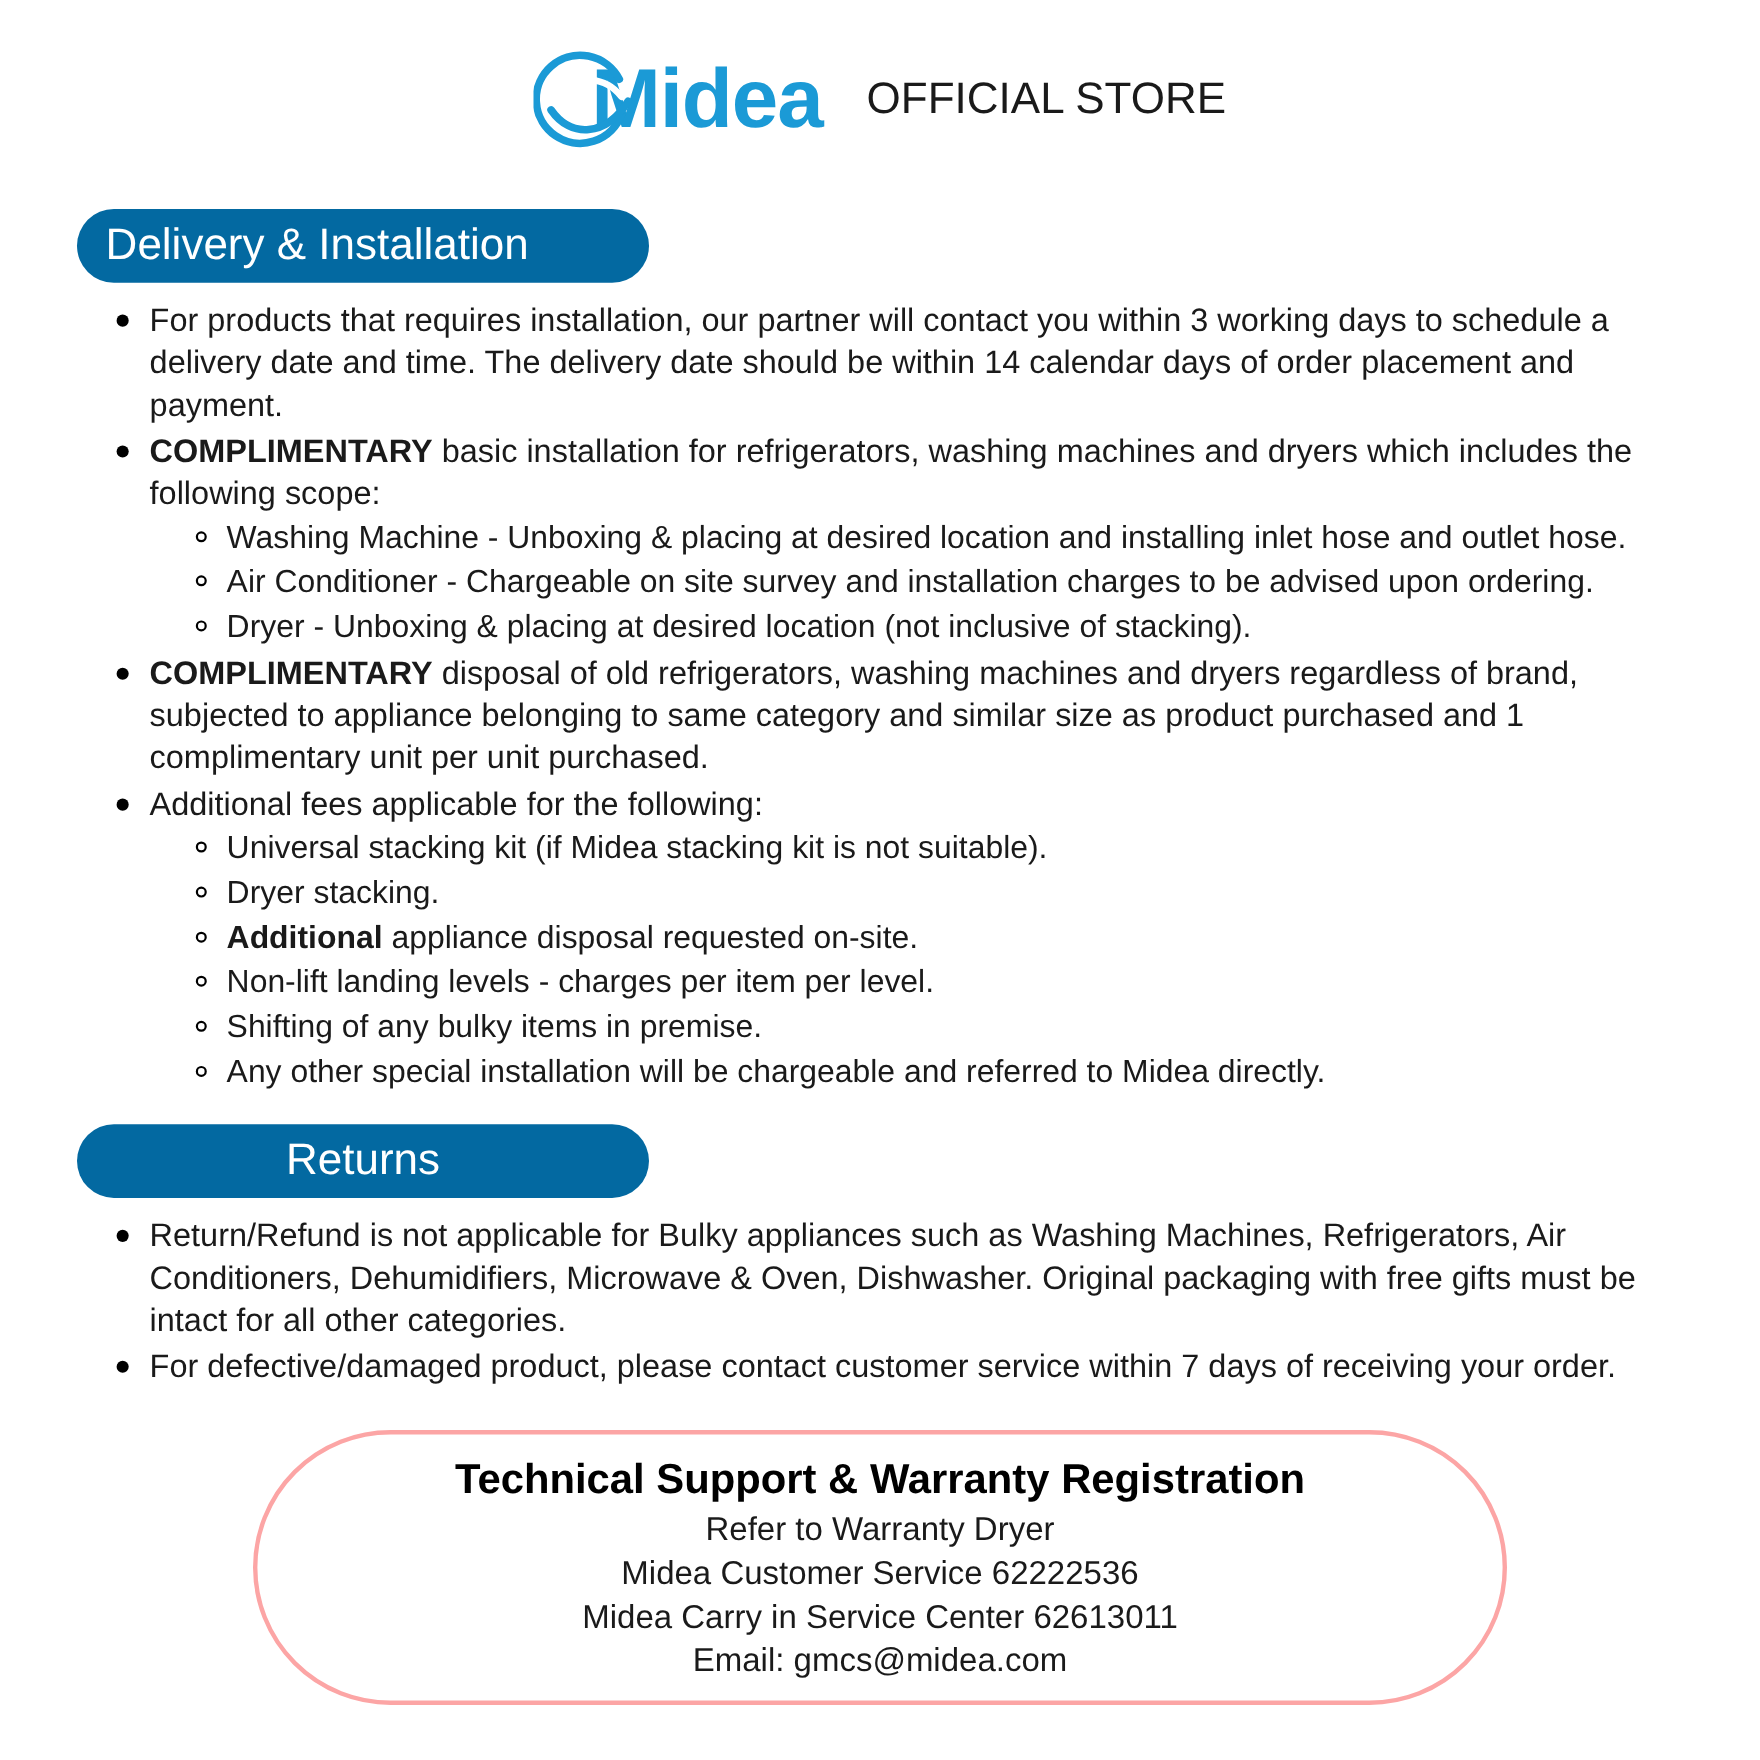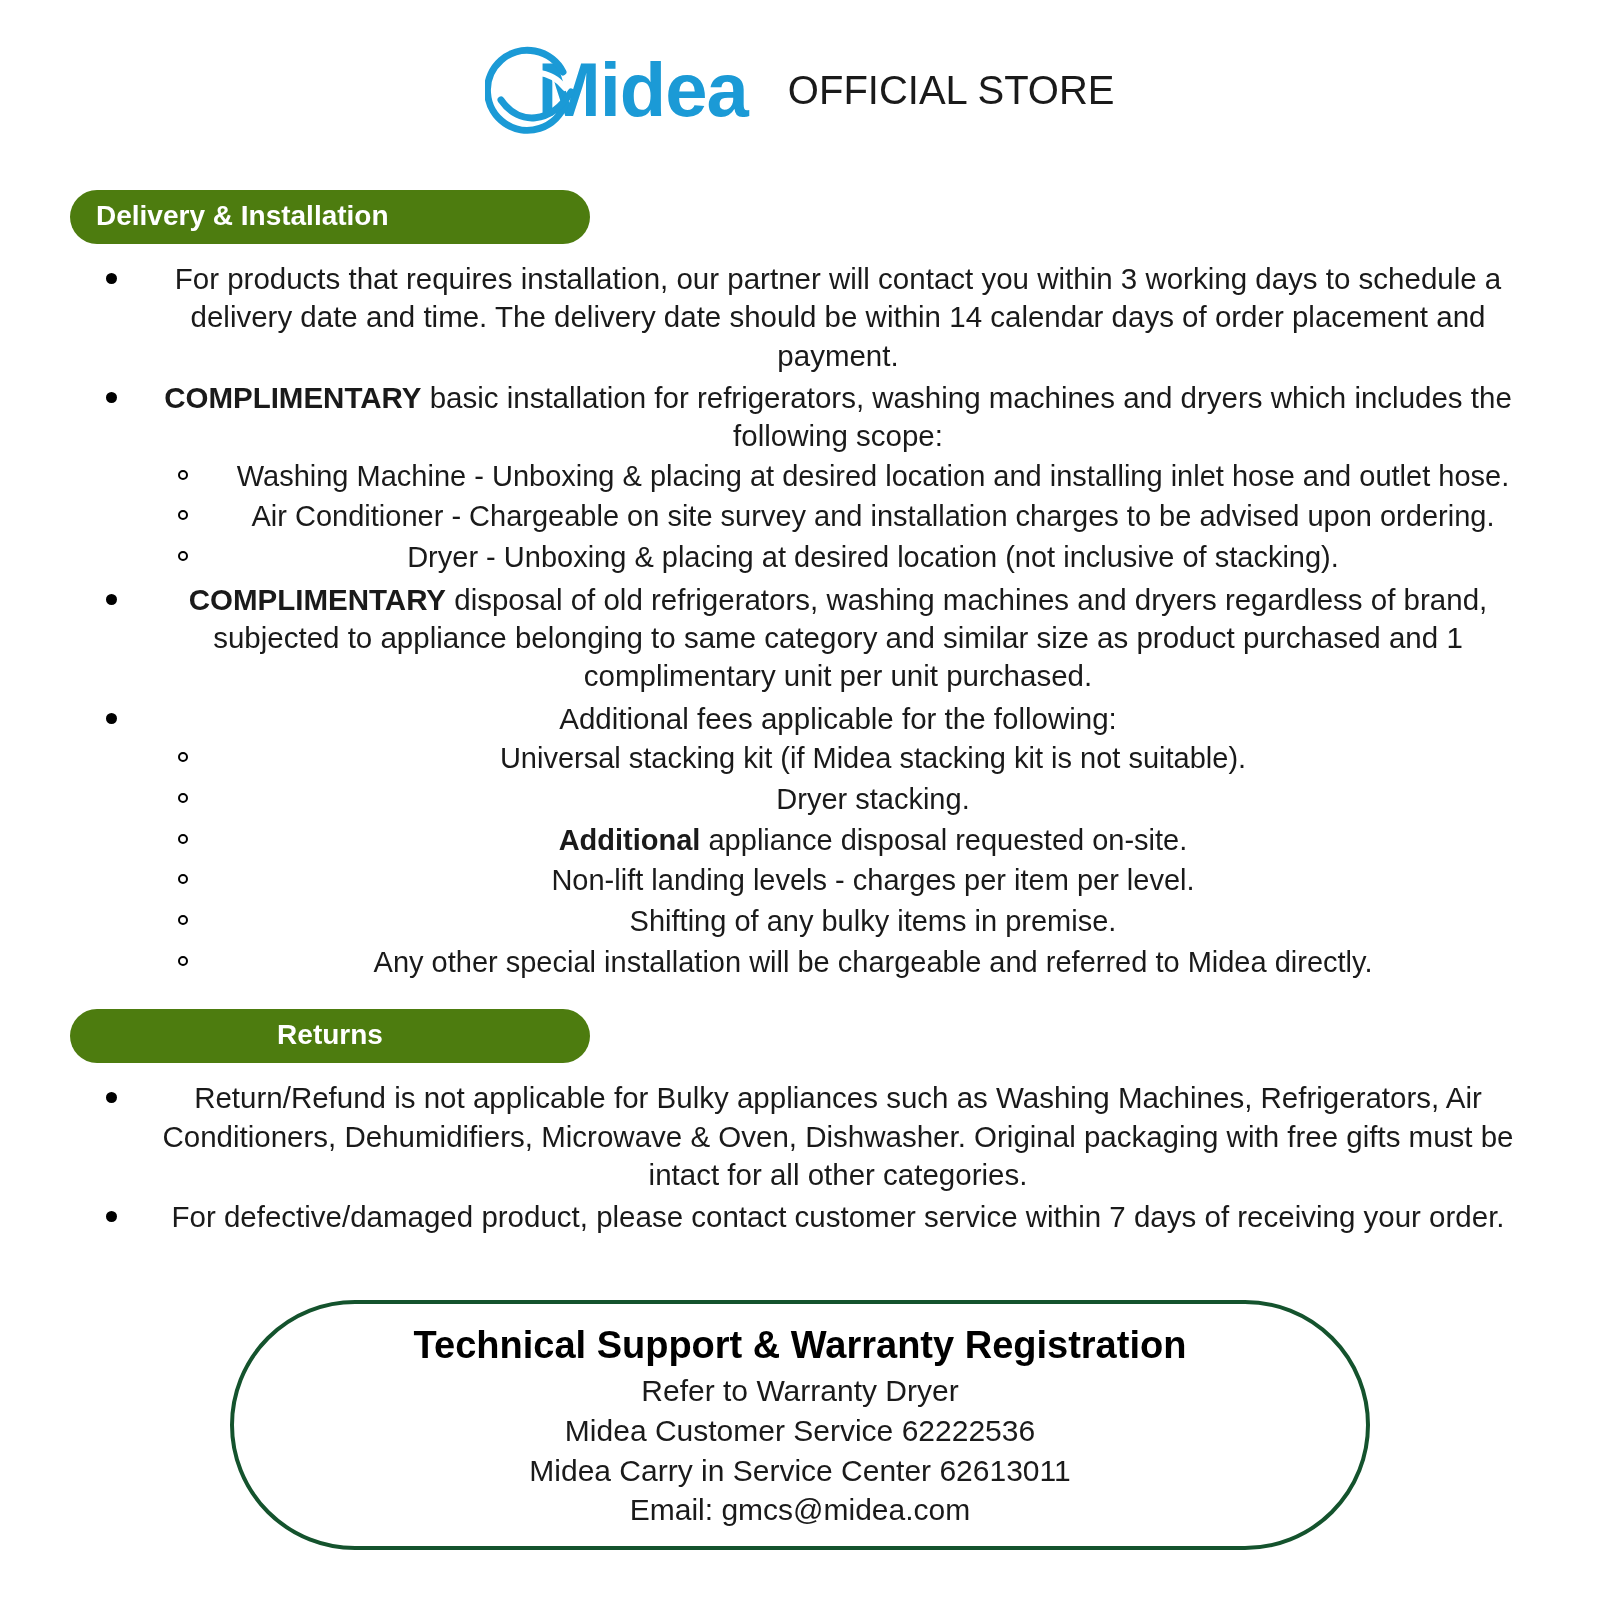--- a/index.html
+++ b/index.html
@@ -54,24 +54,24 @@
     font-family: "Liberation Sans", sans-serif;
     font-size: 40px;
     color: #1a1a1a;
     margin-left: 22px;
     letter-spacing: 0px;
   }
 
   
   .pill {
     display: inline-block;
-    background: #4d7c0f;
+    background: #0369a1;
     color: #ffffff;
-    font-weight: bold;
-    font-size: 28px;
+    font-weight: normal;
+    font-size: 40px;
     border-radius: 40px;
     padding: 10px 0 12px 0;
     width: 520px;
     text-align: center;
     box-sizing: border-box;
     margin: 0;
   }
   .pill.left-pad {
     text-align: left;
     padding-left: 26px;
@@ -91,21 +91,20 @@
     margin: 16px 0 0 0;
     padding: 0 0 0 30px;
   }
   ul.lvl1 > li {
     position: relative;
     padding-left: 36px;
     margin-bottom: 4px;
     font-size: 29.5px;
     line-height: 1.30;
     color: #1a1a1a;
-    text-align: center;
   }
   ul.lvl1 > li::before {
     content: "";
     position: absolute;
     left: 6px;
     top: 13px;
     width: 11px;
     height: 11px;
     background: #000;
     border-radius: 50%;
@@ -136,21 +135,21 @@
   }
   b { font-weight: bold; }
 
   
   .footer-box {
     position: absolute;
     left: 230px;
     top: 1300px;
     width: 1140px;
     height: 250px;
-    border: 4px solid #14532d;
+    border: 4px solid #fca5a5;
     border-radius: 125px;
     box-sizing: border-box;
     display: flex;
     flex-direction: column;
     align-items: center;
     justify-content: center;
     padding-top: 4px;
   }
   .footer-title {
     font-size: 38px;

